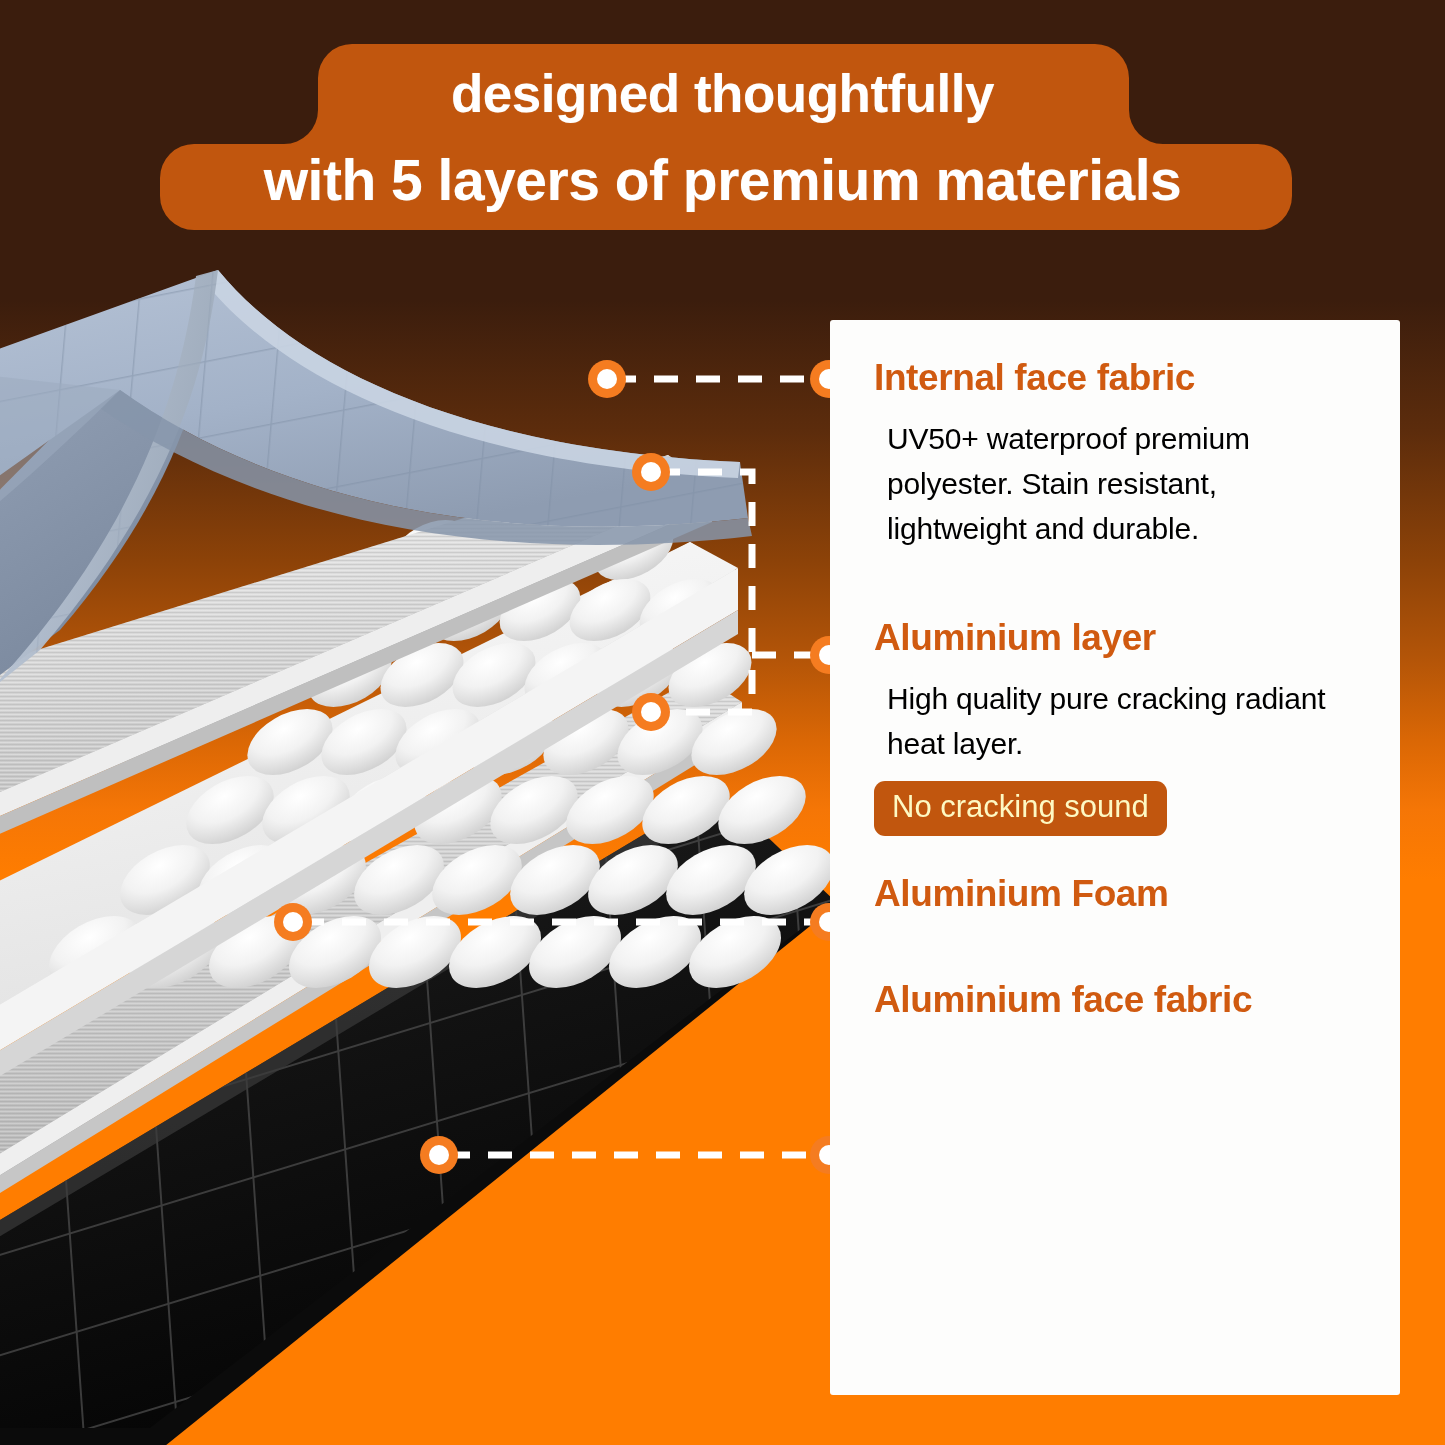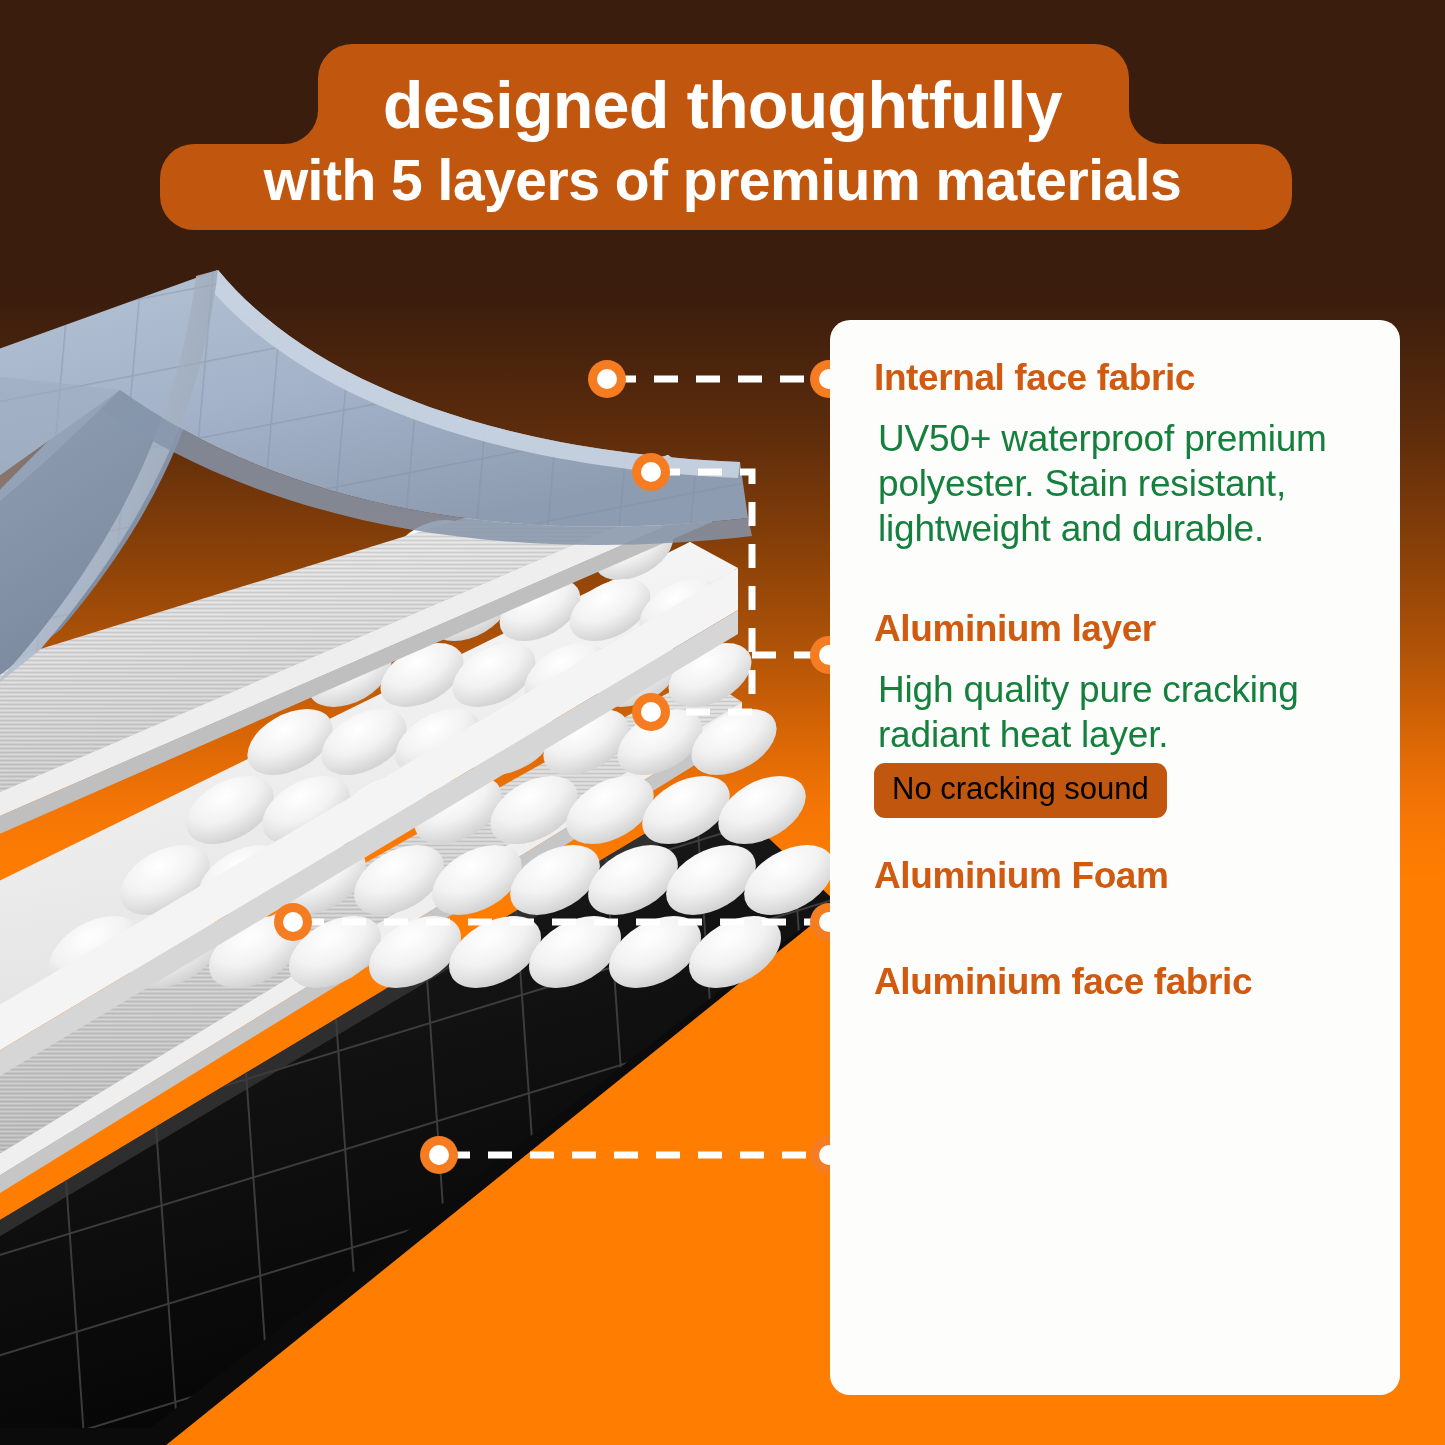--- a/index.html
+++ b/index.html
@@ -29,51 +29,51 @@
   }
 
   
   .banner{position:absolute;left:0;top:0;width:100%;height:250px;z-index:6;}
   .banner svg{display:block;width:100%;height:100%;}
   .banner-line{
     position:absolute;left:0;width:100%;text-align:center;
     color:#ffffff;font-weight:bold;letter-spacing:-0.5px;
     text-shadow:0 0 1px rgba(255,255,255,.35);
   }
-  .banner-line1{top:73px;font-size:66px;line-height:64px;}
+  .banner-line1{top:62px;font-size:53px;line-height:64px;}
   .banner-line2{top:148px;font-size:57px;line-height:64px;}
 
   
   .art{position:absolute;left:0;top:250px;width:880px;height:1195px;z-index:2;}
   .art svg{display:block;width:100%;height:100%;}
 
   
   .connectors{position:absolute;inset:0;z-index:4;pointer-events:none;}
   .connectors svg{display:block;width:100%;height:100%;}
 
   
   .card{
     position:absolute;left:830px;top:320px;
     width:570px;height:1075px;
-    background:#fdfdfc;border-radius:20px;z-index:5;
+    background:#fdfdfc;border-radius:3px;z-index:5;
     padding:36px 34px 10px 44px;
   }
   .block{margin-bottom:2px;}
   .block-title{
     color:#d05a10;font-weight:bold;
     font-size:37px;line-height:44px;
     letter-spacing:-0.4px;margin:0 0 16px 0;
   }
   .block-body{
-    color:#15803d;font-size:37px;line-height:45px;
-    margin:4px;letter-spacing:-0.2px;
+    color:#000000;font-size:30px;line-height:45px;
+    margin:13px;letter-spacing:-0.2px;
   }
   .badge{
     display:inline-block;
-    background:#c1560e;color:#000000;
+    background:#c1560e;color:#fef9c3;
     font-size:31px;line-height:40px;
     border-radius:11px;padding:6px 18px 9px 18px;
     margin-top:2px;
   }
   .sp-a{height:52px;}
   .sp-b{height:34px;}
   .sp-c{height:46px;}
 </style>
 </head>
 <body>

